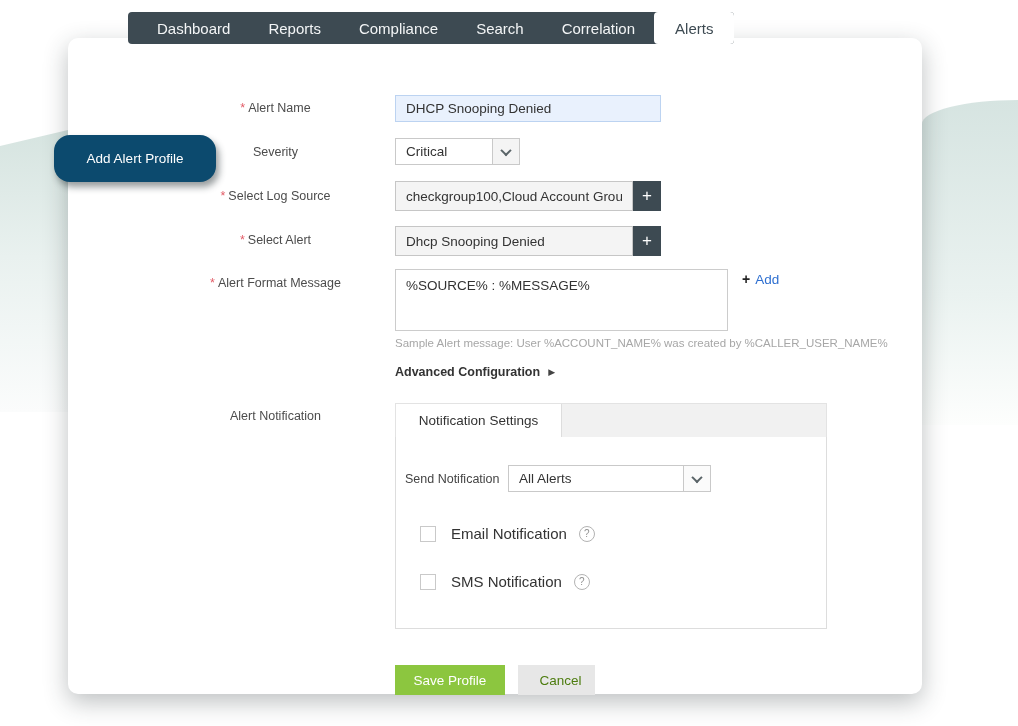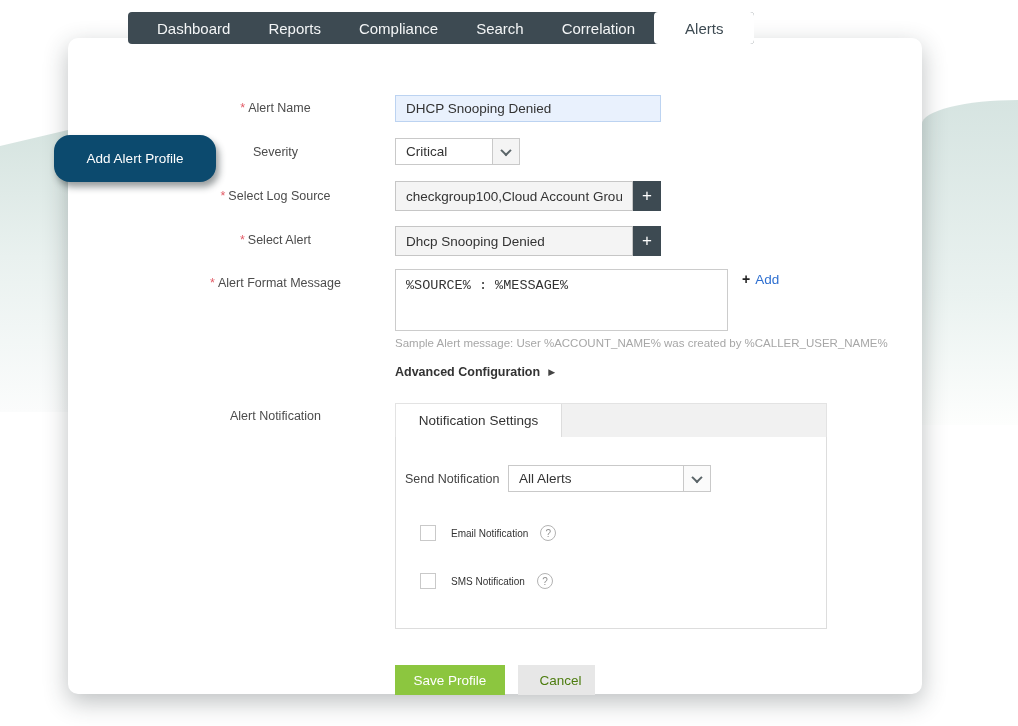--- a/index.html
+++ b/index.html
@@ -18,21 +18,21 @@
 
   
   .card { position:absolute; left:68px; top:38px; width:854px; height:656px;
     background:#fff; border-radius:10px; box-shadow:0 8px 24px rgba(35,45,50,0.30); }
 
   
   .navbar { position:absolute; left:128px; top:12px; height:32px; display:flex;
     align-items:stretch; background:#3d4a52; border-radius:4px; padding-left:10px; z-index:6; }
   .nav-tab { display:flex; align-items:center; padding:0 19px; color:#f3f5f6;
     font-size:15px; white-space:nowrap; cursor:pointer; }
-  .nav-tab.active { background:#ffffff; color:#3d4a52; border-radius:4px; padding:0 31px; }
+  .nav-tab.active { background:#ffffff; color:#3d4a52; border-radius:4px; padding:0 21px; }
 
   
   .profile-badge { position:absolute; left:-14px; top:97px; width:162px; height:47px;
     background:#0c4a6e; color:#ffffff; border-radius:16px; display:flex; align-items:center;
     justify-content:center; font-size:13.5px; z-index:5;
     box-shadow:3px 5px 7px rgba(25,35,40,0.45); }
 
   
   .f-label { position:absolute; left:100px; width:215px; text-align:center;
     font-size:12.5px; color:#4c4c4c; line-height:14px; }
@@ -51,21 +51,21 @@
   .select-btn.white { background:#fbfbfb; }
   .chev { width:8px; height:8px; border-right:2px solid #5a6468;
     border-bottom:2px solid #5a6468; transform:rotate(45deg) translate(-1px,-1px); }
 
   .plus-btn { position:absolute; width:28px; height:30px; background:#3d4a52; color:#fff;
     display:flex; align-items:center; justify-content:center; font-size:17px;
     cursor:pointer; border:0; }
 
   .msg-area { position:absolute; left:327px; top:231px; width:333px; height:62px;
     border:1px solid #cccccc; font-size:13.5px; color:#333; padding:8px 10px;
-    resize:none; font-family:Liberation Mono, monospace; outline:none; }
+    resize:none; font-family:Liberation Sans, sans-serif; outline:none; }
 
   .add-link { position:absolute; left:674px; top:233px; display:flex; align-items:center;
     gap:5px; font-size:13.5px; cursor:pointer; }
   .add-link .plus-glyph { color:#222; font-weight:700; font-size:14px; }
   .add-link .add-text { color:#2e6fd0; }
 
   .sample-note { position:absolute; left:327px; top:299px; font-size:11.5px; color:#a7a7a7; }
 
   .adv-config { position:absolute; left:327px; top:327px; display:flex; align-items:center;
     gap:8px; font-size:12.5px; font-weight:700; color:#333; cursor:pointer; }
@@ -79,21 +79,21 @@
   .sub-tab.active { width:166px; background:#ffffff; color:#333; border-right:1px solid #ddd; }
   .sub-tab.idle { width:102px; border-right:1px solid #e0e0e0; }
 
   .panel { position:absolute; left:327px; top:399px; width:432px; height:192px;
     background:#fff; border:1px solid #dddddd; border-top:0; }
 
   .send-label { position:absolute; left:337px; top:434px; font-size:12.5px; color:#444; }
   .check-row { position:absolute; left:352px; display:flex; align-items:center; }
   .checkbox { width:16px; height:16px; border:1px solid #c9c9c9; background:#fff;
     cursor:pointer; }
-  .check-label { margin-left:15px; font-size:10px; color:#333; }
+  .check-label { margin-left:15px; font-size:15px; color:#333; }
   .help-icon { margin-left:12px; width:16px; height:16px; border:1px solid #b3b3b3;
     border-radius:50%; display:flex; align-items:center; justify-content:center;
     font-size:10px; color:#919191; cursor:pointer; }
 
   .btn { position:absolute; top:627px; height:30px; border:0; font-size:13.5px;
     font-family:inherit; cursor:pointer; }
   .btn-save { left:327px; width:110px; background:#8cc63f; color:#ffffff; }
   .btn-cancel { left:450px; width:77px; background:#e7e7e7; color:#4d7c0f;padding-left:8px; }
 </style>
 </head>

